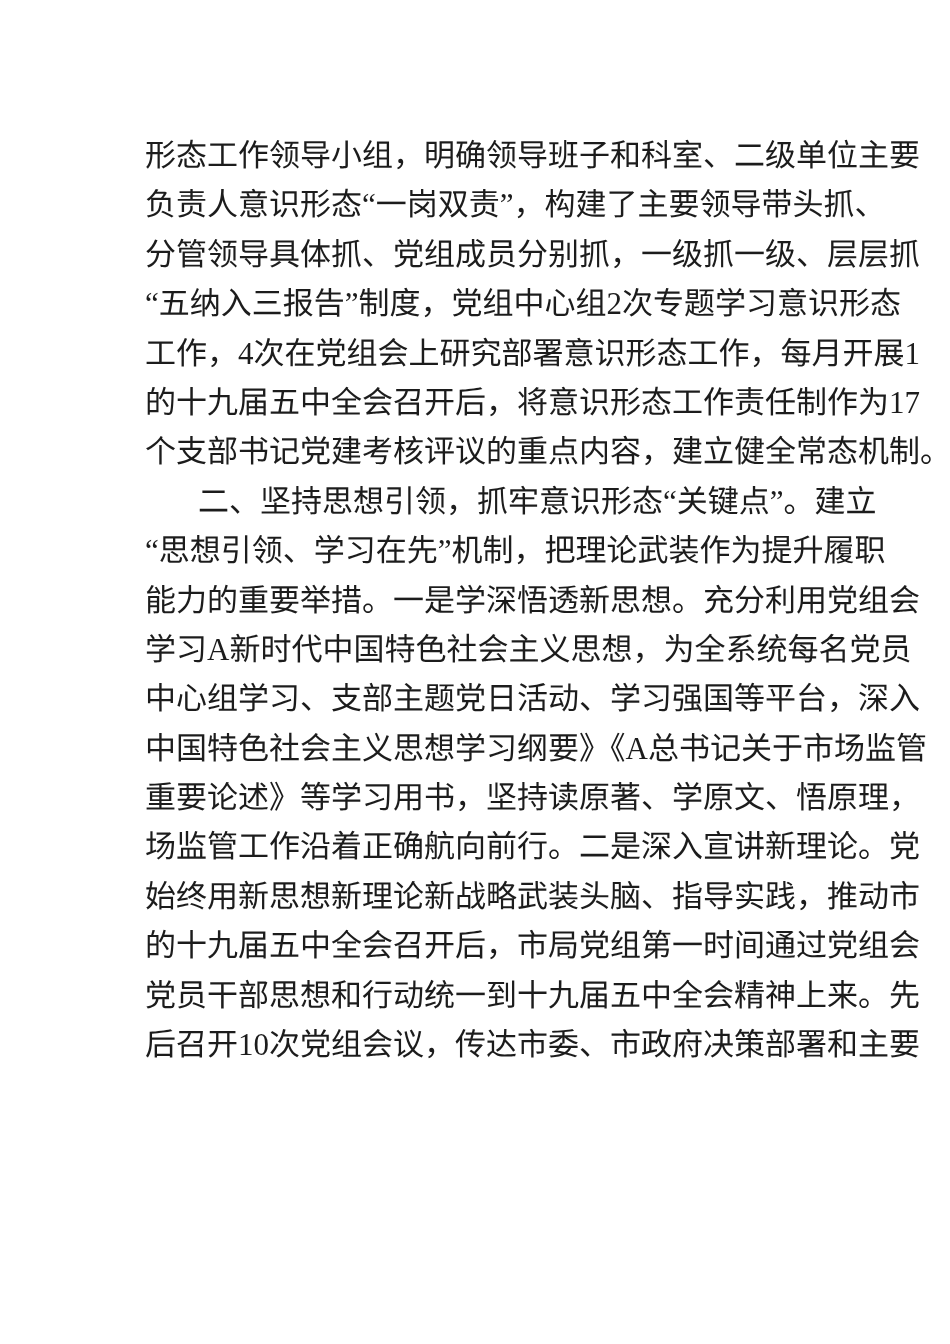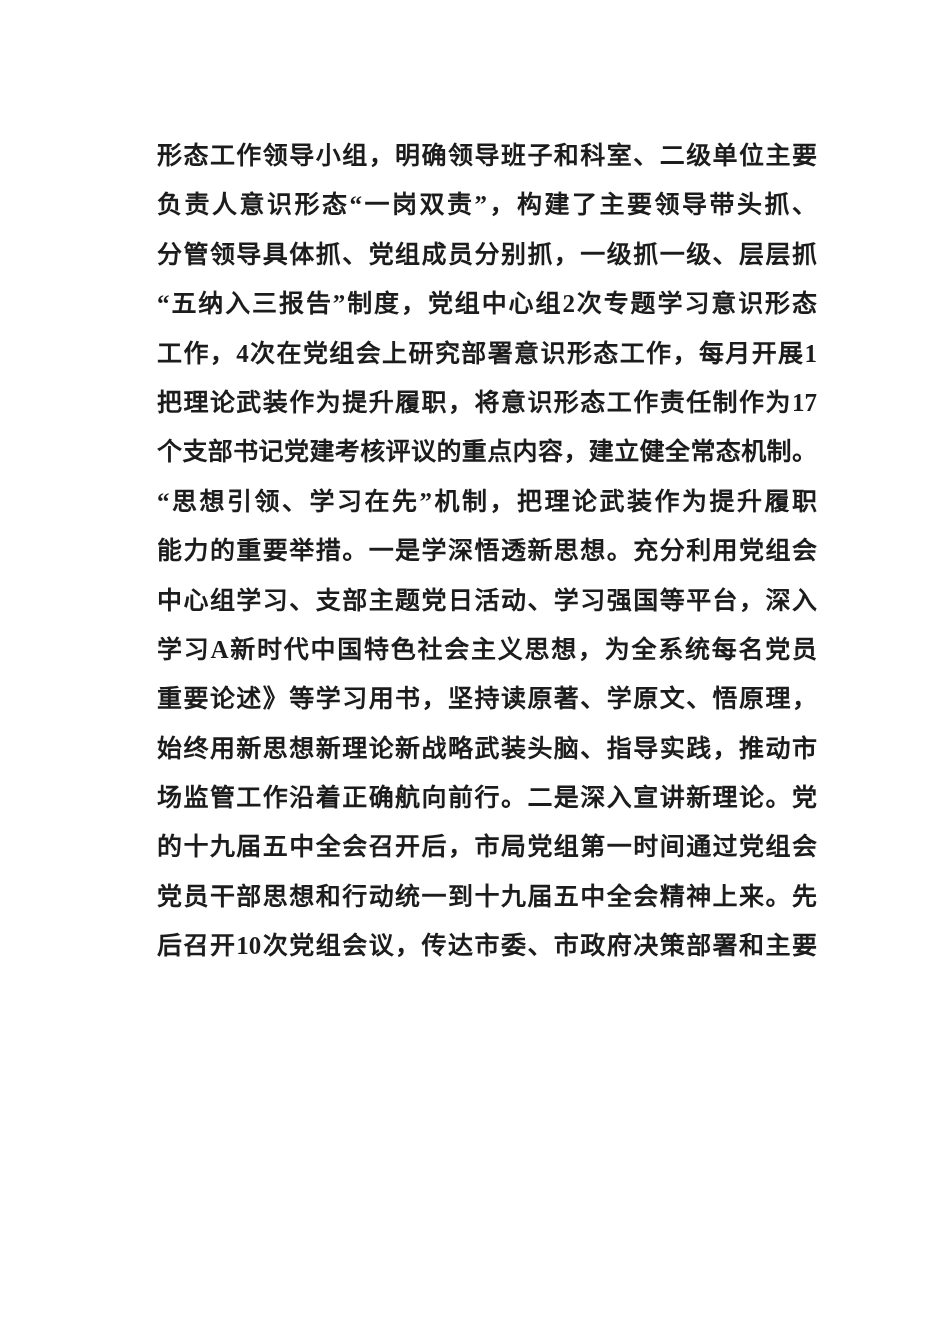--- a/index.html
+++ b/index.html
@@ -9,27 +9,27 @@
   }
   .page {
     position: relative;
     width: 950px;
     height: 1344px;
     background: #ffffff;
     overflow: hidden;
   }
   .text-block {
     position: absolute;
-    left: 157px;
+    left: 145px;
     top: 131px;
     width: 660px;
     font-family: "Liberation Serif", "DejaVu Serif", serif;
-    font-size: 25px;
+    font-size: 31px;
     color: #1c1c1c;
-    font-weight: 700;
+    font-weight: 400;
   }
   .line {
     height: 49.4px;
     line-height: 49.4px;
     text-align: justify;
     text-align-last: justify;
     text-justify: inter-character;
     letter-spacing: 0;
     white-space: nowrap;
     overflow: visible;
@@ -41,26 +41,28 @@
 </head>
 <body>
 
 <div class="page">
   <div class="text-block">
     <div class="line">形态工作领导小组，明确领导班子和科室、二级单位主要</div>
     <div class="line">负责人意识形态“一岗双责”，构建了主要领导带头抓、</div>
     <div class="line">分管领导具体抓、党组成员分别抓，一级抓一级、层层抓</div>
     <div class="line">“五纳入三报告”制度，党组中心组2次专题学习意识形态</div>
     <div class="line">工作，4次在党组会上研究部署意识形态工作，每月开展1</div>
-    <div class="line">把理论武装作为提升履职，将意识形态工作责任制作为17</div>
+    <div class="line">的十九届五中全会召开后，将意识形态工作责任制作为17</div>
     <div class="line">个支部书记党建考核评议的重点内容，建立健全常态机制。</div>
+    <div class="line indent">二、坚持思想引领，抓牢意识形态“关键点”。建立</div>
     <div class="line">“思想引领、学习在先”机制，把理论武装作为提升履职</div>
     <div class="line">能力的重要举措。一是学深悟透新思想。充分利用党组会</div>
+    <div class="line">学习A新时代中国特色社会主义思想，为全系统每名党员</div>
     <div class="line">中心组学习、支部主题党日活动、学习强国等平台，深入</div>
-    <div class="line">学习A新时代中国特色社会主义思想，为全系统每名党员</div>
+    <div class="line">中国特色社会主义思想学习纲要》《A总书记关于市场监管</div>
     <div class="line">重要论述》等学习用书，坚持读原著、学原文、悟原理，</div>
+    <div class="line">场监管工作沿着正确航向前行。二是深入宣讲新理论。党</div>
     <div class="line">始终用新思想新理论新战略武装头脑、指导实践，推动市</div>
-    <div class="line">场监管工作沿着正确航向前行。二是深入宣讲新理论。党</div>
     <div class="line">的十九届五中全会召开后，市局党组第一时间通过党组会</div>
     <div class="line">党员干部思想和行动统一到十九届五中全会精神上来。先</div>
     <div class="line">后召开10次党组会议，传达市委、市政府决策部署和主要</div>
   </div>
 </div>
 
 </body></html>

